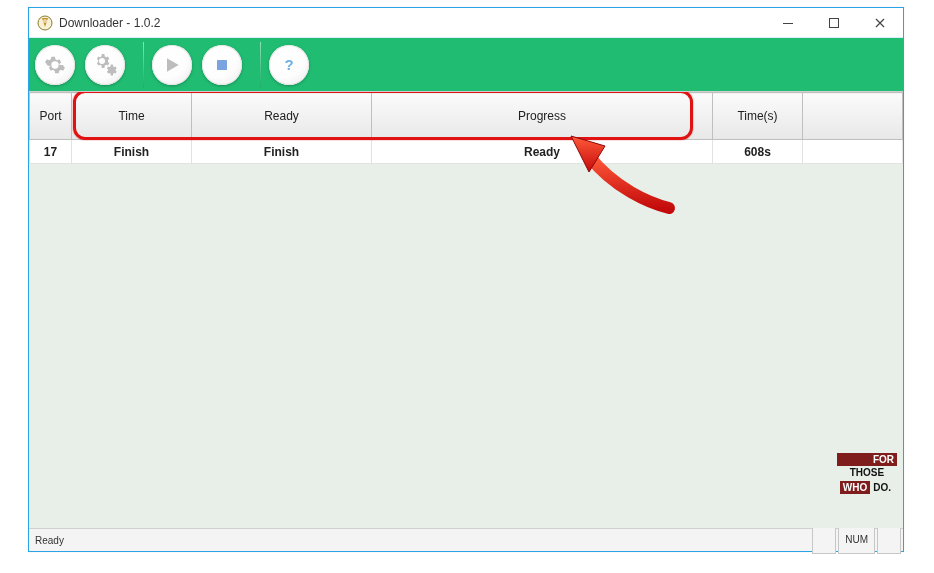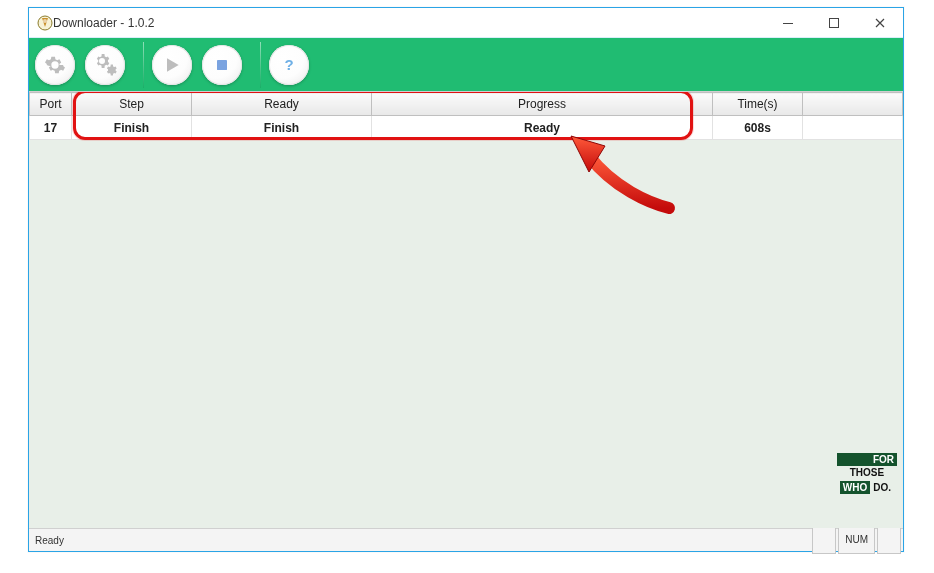--- a/index.html
+++ b/index.html
@@ -25,20 +25,21 @@
     background: #fff;
     border-bottom: 1px solid #d9eef9;
     display: flex;
     align-items: center;
   }
   .titlebar .app-icon {
     width: 16px; height: 16px;
     margin-left: 8px;
   }
   .titlebar .title {
+    margin-left: 6px;
     font-size: 12px;
     color: #333;
     flex: 0 0 auto;
   }
   .titlebar .spacer { flex: 1 1 auto; }
   .winbtn {
     width: 46px; height: 30px;
     display: flex; align-items: center; justify-content: center;
     color: #444;
   }
@@ -76,21 +77,21 @@
     border-collapse: collapse;
     table-layout: fixed;
   }
   table.grid th {
     background: linear-gradient(#fbfbfb, #e8e8e8);
     border: 1px solid #bfbfbf;
     height: 22px;
     font-weight: 400;
     color: #222;
     font-size: 12px;
-    padding: 4px 4px;
+    padding: 16px 4px;
     text-align: center;
   }
   table.grid td {
     background: #ffffff;
     border: 1px solid #e2e2e2;
     height: 24px;
     font-size: 12px;
     font-weight: 600;
     color: #222;
     text-align: center;
@@ -153,21 +154,21 @@
   }
   .for-box {
     display: flex; flex-direction: column;
     font-family: Arial, sans-serif;
     font-weight: 700;
     font-size: 10px;
     line-height: 1.15;
     text-align: right;
   }
   .for-box span { display: inline-block; padding: 1px 3px; }
-  .for-box .red { background: #14532d; color: #fff; }
+  .for-box .red { background: #7f1d1d; color: #fff; }
   .for-box .blk { color: #111; text-align: center; }
 </style>
 </head>
 <body>
 
 <div class="window">
 
   <div class="titlebar">
     <span class="app-icon">
       <svg viewBox="0 0 16 16" width="16" height="16">
@@ -241,21 +242,21 @@
         <col class="col-port">
           <col class="col-step">
           <col class="col-status">
         <col class="col-progress">
           <col class="col-time">
           <col class="col-extra">
       </colgroup>
       <thead>
         <tr>
           <th>Port</th>
-          <th>Step</th>
+          <th>Time</th>
           <th>Ready</th>
           <th>Progress</th>
           <th>Time(s)</th>
           <th></th>
         </tr>
       </thead>
       <tbody>
         <tr>
           <td>17</td>
           <td>Finish</td>

